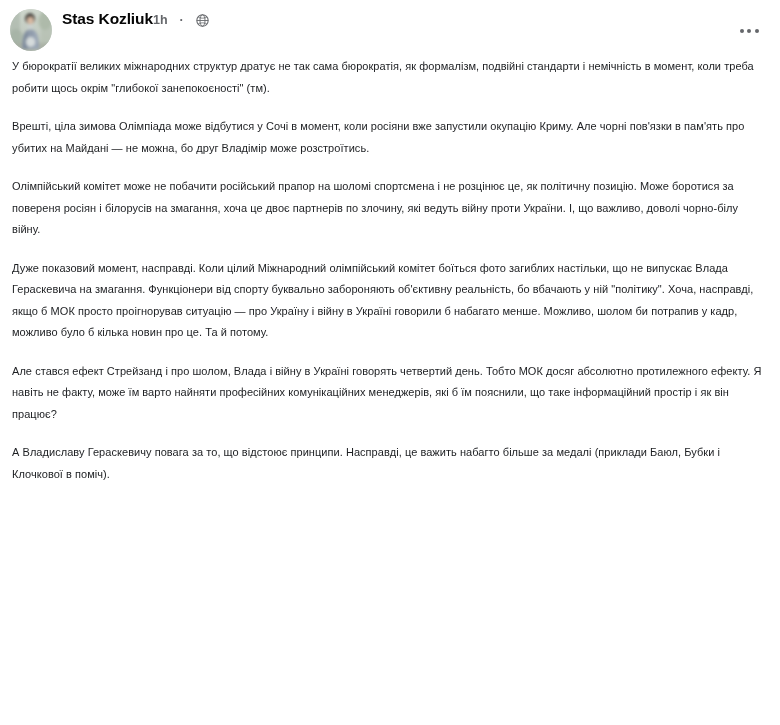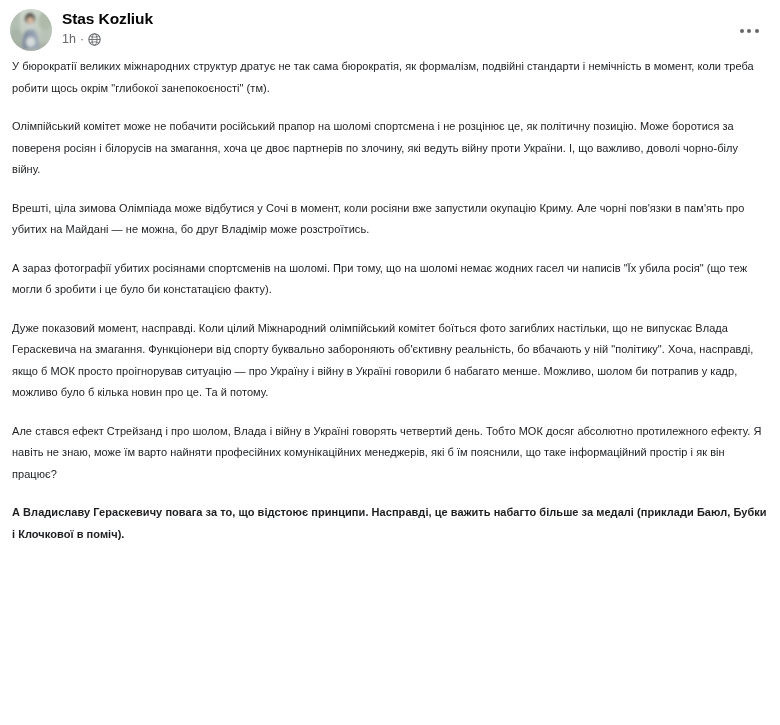--- a/index.html
+++ b/index.html
@@ -44,38 +44,39 @@
     overflow: hidden;
     position: relative;
     background: #cdd2cc;
     margin-top: 1px;
   }
   .avatar svg { display: block; width: 42px; height: 42px; }
 
   .header-text {
     margin-left: 10px;
     display: flex;
-    flex-direction: column;
+    flex-direction: row;
     justify-content: center;
     padding-top: 1px;
   }
 
   .author-name {
     font-size: 15.5px;
     font-weight: bold;
     line-height: 20px;
     color: #050505;
     letter-spacing: -0.1px;
   }
 
   .meta-row {
     display: flex;
     align-items: center;
     margin-top: 3px;
-    gap: 4px;
+    gap: 12px;
+    font-weight: bold;
   }
   .meta-time {
     font-size: 12.5px;
     color: #65676b;
     line-height: 15px;
   }
   .meta-dot {
     font-size: 12.5px;
     color: #65676b;
     line-height: 15px;
@@ -122,21 +123,20 @@
     margin: 0 0 17px 0;
     font-size: 11px;
     line-height: 21.5px;
     color: #1c1e21;
     letter-spacing: 0.05px;
     word-wrap: break-word;
     text-align: left;
   }
   .post-body p:last-child {
     margin-bottom: 4px;
-    font-weight: bold;
   }
 </style>
 </head>
 <body>
 
 <div class="post">
 
   <div class="post-header">
 
     <div class="avatar">
@@ -193,21 +193,20 @@
 
     <button class="menu-button" aria-label="Actions for this post">
       <span class="dot"></span>
       <span class="dot"></span>
       <span class="dot"></span>
     </button>
   </div>
 
   <div class="post-body">
     <p>У бюрократії великих міжнародних структур дратує не так сама бюрократія, як формалізм, подвійні стандарти і немічність в момент, коли треба робити щось окрім "глибокої занепокоєності" (тм).</p>
+    <p>Врешті, ціла зимова Олімпіада може відбутися у Сочі в момент, коли росіяни вже запустили окупацію Криму. Але чорні пов'язки в пам'ять про убитих на Майдані — не можна, бо друг Владімір може розстроїтись.</p>
     <p>Олімпійський комітет може не побачити російський прапор на шоломі спортсмена і не розцінює це, як політичну позицію. Може боротися за повереня росіян і білорусів на змагання, хоча це двоє партнерів по злочину, які ведуть війну проти України. І, що важливо, доволі чорно-білу війну.</p>
-    <p>Врешті, ціла зимова Олімпіада може відбутися у Сочі в момент, коли росіяни вже запустили окупацію Криму. Але чорні пов'язки в пам'ять про убитих на Майдані — не можна, бо друг Владімір може розстроїтись.</p>
-    <p>А зараз фотографії убитих росіянами спортсменів на шоломі. При тому, що на шоломі немає жодних гасел чи написів "Їх убила росія" (що теж могли б зробити і це було би констатацією факту).</p>
     <p>Дуже показовий момент, насправді. Коли цілий Міжнародний олімпійський комітет боїться фото загиблих настільки, що не випускає Влада Гераскевича на змагання. Функціонери від спорту буквально забороняють об'єктивну реальність, бо вбачають у ній "політику". Хоча, насправді, якщо б МОК просто проігнорував ситуацію — про Україну і війну в Україні говорили б набагато менше. Можливо, шолом би потрапив у кадр, можливо було б кілька новин про це. Та й потому.</p>
-    <p>Але стався ефект Стрейзанд і про шолом, Влада і війну в Україні говорять четвертий день. Тобто МОК досяг абсолютно протилежного ефекту. Я навіть не знаю, може їм варто найняти професійних комунікаційних менеджерів, які б їм пояснили, що таке інформаційний простір і як він працює?</p>
+    <p>Але стався ефект Стрейзанд і про шолом, Влада і війну в Україні говорять четвертий день. Тобто МОК досяг абсолютно протилежного ефекту. Я навіть не факту, може їм варто найняти професійних комунікаційних менеджерів, які б їм пояснили, що таке інформаційний простір і як він працює?</p>
     <p>А Владиславу Гераскевичу повага за то, що відстоює принципи. Насправді, це важить набагто більше за медалі (приклади Баюл, Бубки і Клочкової в поміч).</p>
   </div>
 
 </div>
 
 </body></html>

